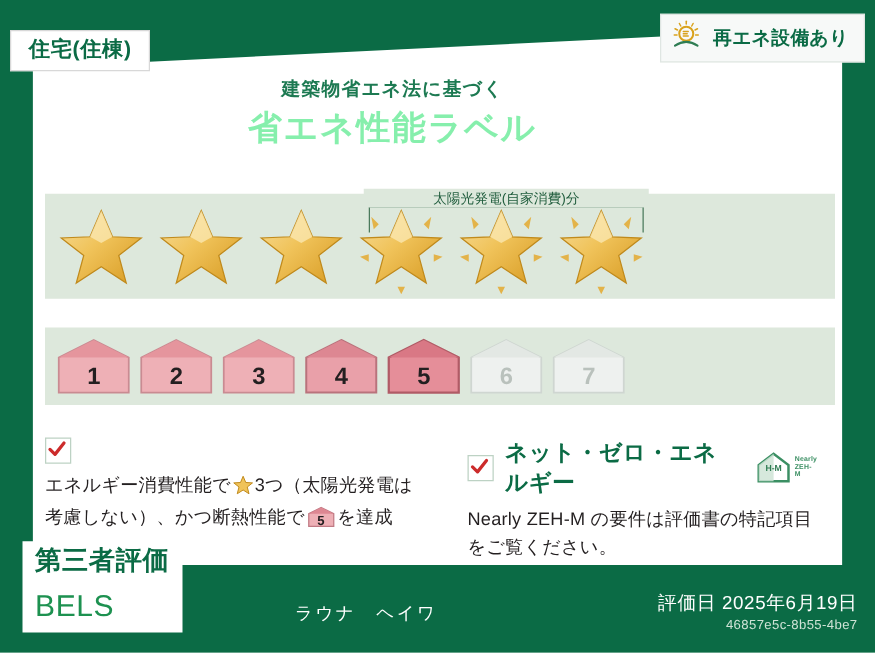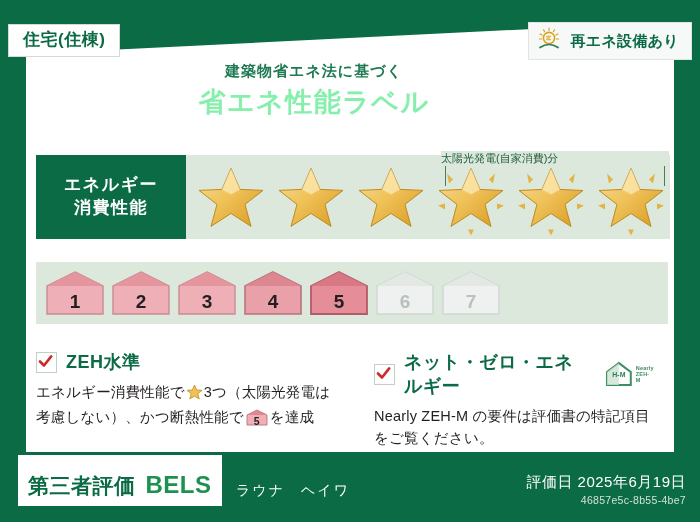--- a/index.html
+++ b/index.html
@@ -19,21 +19,21 @@
     background:#ffffff;
     padding:5px 14px 6px 14px;
     border:1px solid #d8d8d8;
     font-size:17px;font-weight:bold;color:#0b6b45;
     letter-spacing:.5px;line-height:1.15;
     z-index:6;
   }
 
   
   .renew-badge{
-    position:absolute;right:8px;top:22px;
+    position:absolute;right:8px;top:11px;
     background:#f7f9f8;border:1px solid #dfe6e2;
     display:flex;align-items:center;gap:7px;
     padding:4px 12px 4px 8px;
     z-index:6;
   }
   .renew-badge .txt{
     font-size:15px;font-weight:bold;color:#0b6b45;letter-spacing:.3px;
   }
 
   
@@ -92,21 +92,21 @@
   .star-svg{position:absolute;left:50%;top:50%;transform:translate(-50%,-48%);}
 
   
   .solar-bracket{
     position:absolute;left:259px;top:10px;width:218px;height:20px;
     border:1.6px solid #4b7a5c;border-bottom:none;
     z-index:5;
   }
   .solar-cap{
     position:absolute;left:255px;top:-4px;width:228px;
-    text-align:left;font-size:11px;color:#1f5c3c;
+    text-align:center;font-size:11px;color:#1f5c3c;
     background:#dde8dc;z-index:6;font-weight:normal;
   }
 
   
   .houses-wrap{
     display:flex;align-items:center;gap:4px;padding-left:8px;height:100%;
   }
   .house{
     position:relative;width:62px;height:46px;flex:none;
     display:flex;align-items:flex-end;justify-content:center;
@@ -146,28 +146,28 @@
   }
   .zehm-logo{display:flex;align-items:center;gap:2px;margin-left:4px;}
   .zehm-cap{
     font-size:5.5px;color:#3b8f63;line-height:1.15;font-weight:bold;
     letter-spacing:.2px;
   }
 
   
   .footer-chip{
     position:absolute;left:18px;bottom:16px;
-    background:#ffffff;padding:16px 10px 6px 10px;
-    display:flex;align-items:baseline;gap:10px;z-index:6;
+    background:#ffffff;padding:1px 10px 6px 10px;
+    display:flex;align-items:baseline;gap:10px;z-index:6;flex-direction:column;
   }
   .footer-chip .third{
     font-size:21px;font-weight:bold;color:#0b6b45;letter-spacing:.5px;
   }
   .footer-chip .bels{
-    font-size:24px;font-weight:bold;color:#1d9150;letter-spacing:.5px;
+    font-size:24px;font-weight:normal;color:#1d9150;letter-spacing:.5px;
   }
   .footer-name{
     position:absolute;left:236px;bottom:22px;
     font-size:14px;color:#ffffff;letter-spacing:2px;z-index:6;text-align:center;
   }
   .footer-right{
     position:absolute;right:14px;bottom:16px;text-align:right;z-index:6;
   }
   .footer-date{font-size:15px;color:#ffffff;letter-spacing:.5px;}
   .footer-id{font-size:10.5px;color:#cfe3d6;margin-top:2px;letter-spacing:.3px;}
@@ -202,24 +202,20 @@
   </div>
 
   <div class="title-block">
     <div class="title-sub">建築物省エネ法に基づく</div>
     <div class="title-main">省エネ性能ラベル</div>
   </div>
 
   <div class="watermark">ハウスメイト</div>
 
   <div class="perf-row row1">
-    <div class="perf-label">
-      <span>エネルギー</span>
-      <span>消費性能</span>
-    </div>
     <div class="perf-body">
       <div class="solar-bracket"></div>
       <div class="solar-cap">太陽光発電(自家消費)分</div>
       <div class="stars-wrap">
 
         <div class="star-cell">
           <svg class="star-svg" width="72" height="70" viewBox="0 0 72 70">
             <defs>
                 <linearGradient id="sg1" x1="0" y1="0" x2="1" y2="1">
               <stop offset="0%" stop-color="#f7dd9a"></stop>
@@ -358,21 +354,20 @@
 
   <div class="features">
 
     <div class="feat left">
       <div class="feat-head">
         <span class="chkbox">
           <svg width="15" height="15" viewBox="0 0 15 15">
             <path d="M2 7.5 L6 11.5 L13.2 2.4" stroke="#cc2b2b" stroke-width="2.6" fill="none" stroke-linecap="round" stroke-linejoin="round"></path>
           </svg>
         </span>
-        <span class="feat-title">ZEH水準</span>
       </div>
       <div class="feat-text">
         <span>エネルギー消費性能で</span><span class="inline-star"><svg width="17" height="16" viewBox="0 0 17 16">
               <polygon points="8.5,1 10.6,6 16,6.3 11.8,9.6 13.2,15 8.5,12 3.8,15 5.2,9.6 1,6.3 6.4,6" fill="#f0c35a" stroke="#c08a1c" stroke-width=".8"></polygon>
             </svg></span><span>3つ（太陽光発電は考慮しない）、かつ断熱性能で</span><span class="inline-house"><svg width="22" height="17" viewBox="0 0 22 17" style="position:absolute;left:0;top:0;">
               <polygon points="11,1 21,6 21,16 1,16 1,6" fill="#eeb0b6" stroke="#c07a84" stroke-width="1"></polygon>
               <polygon points="11,1 21,6 1,6" fill="#dd8792"></polygon>
             </svg><span class="n">5</span></span><span>を達成</span>
       </div>
     </div>

